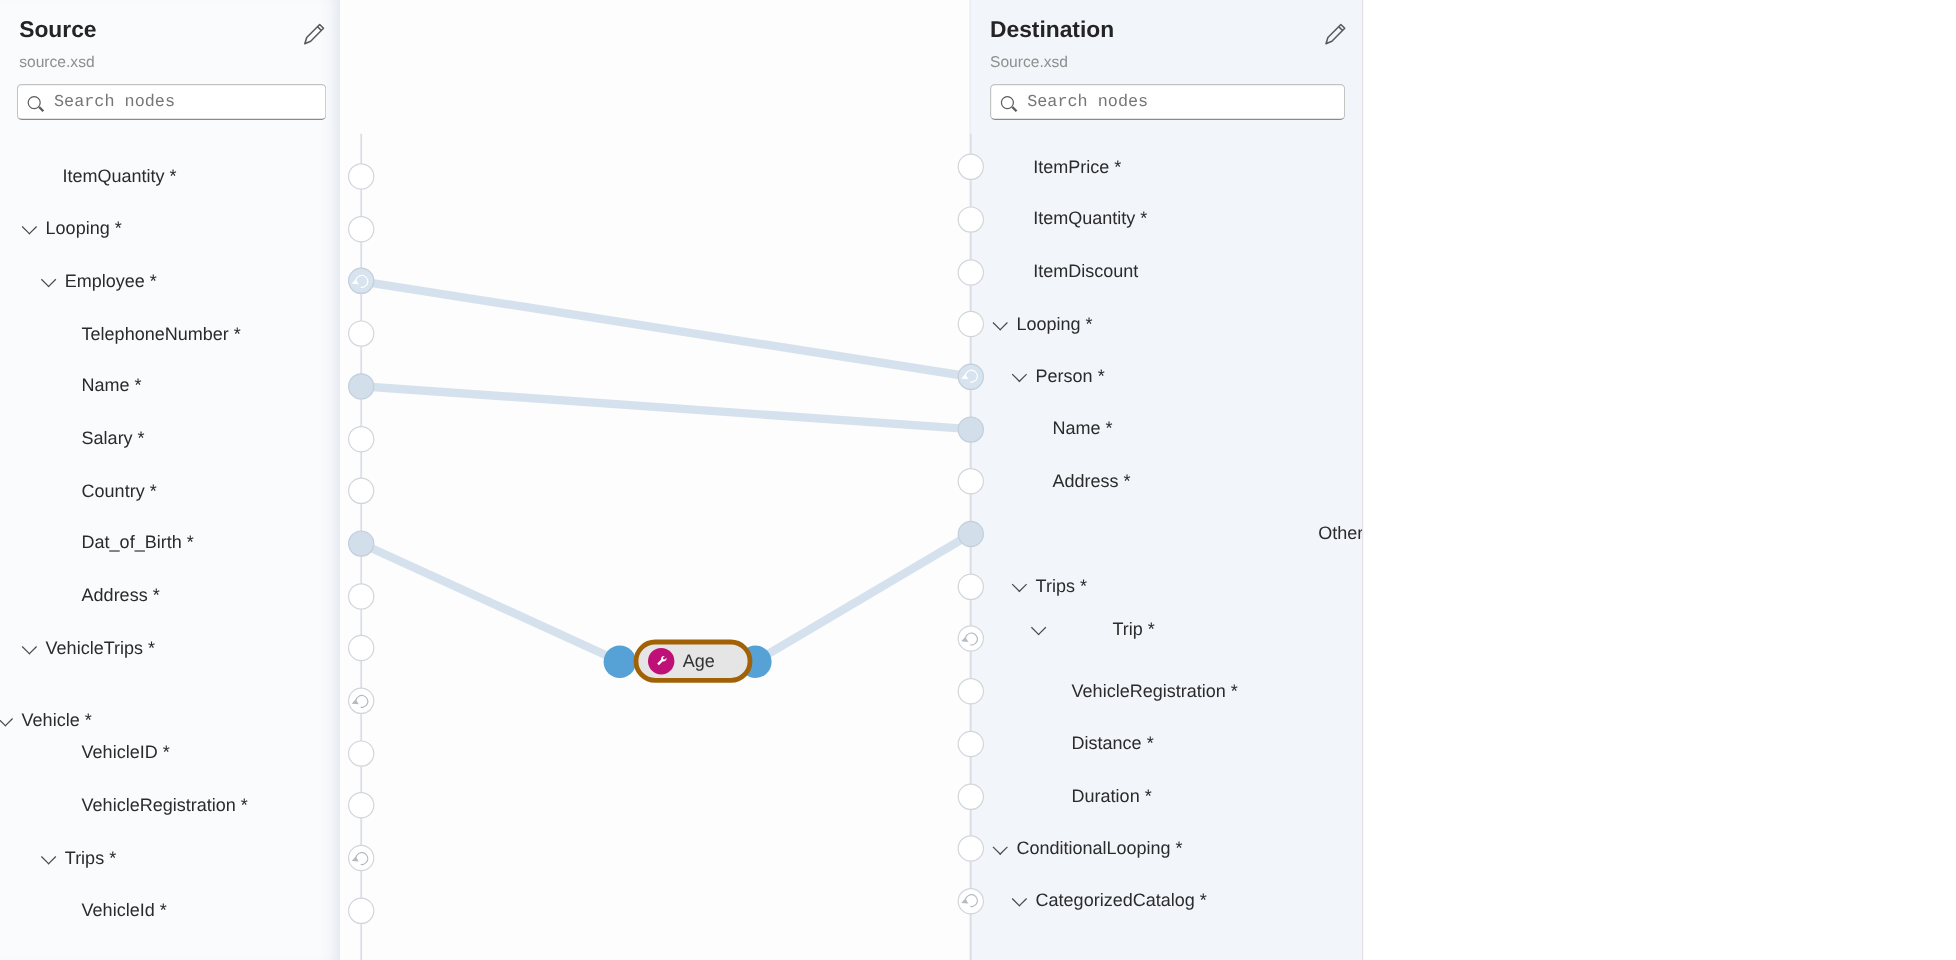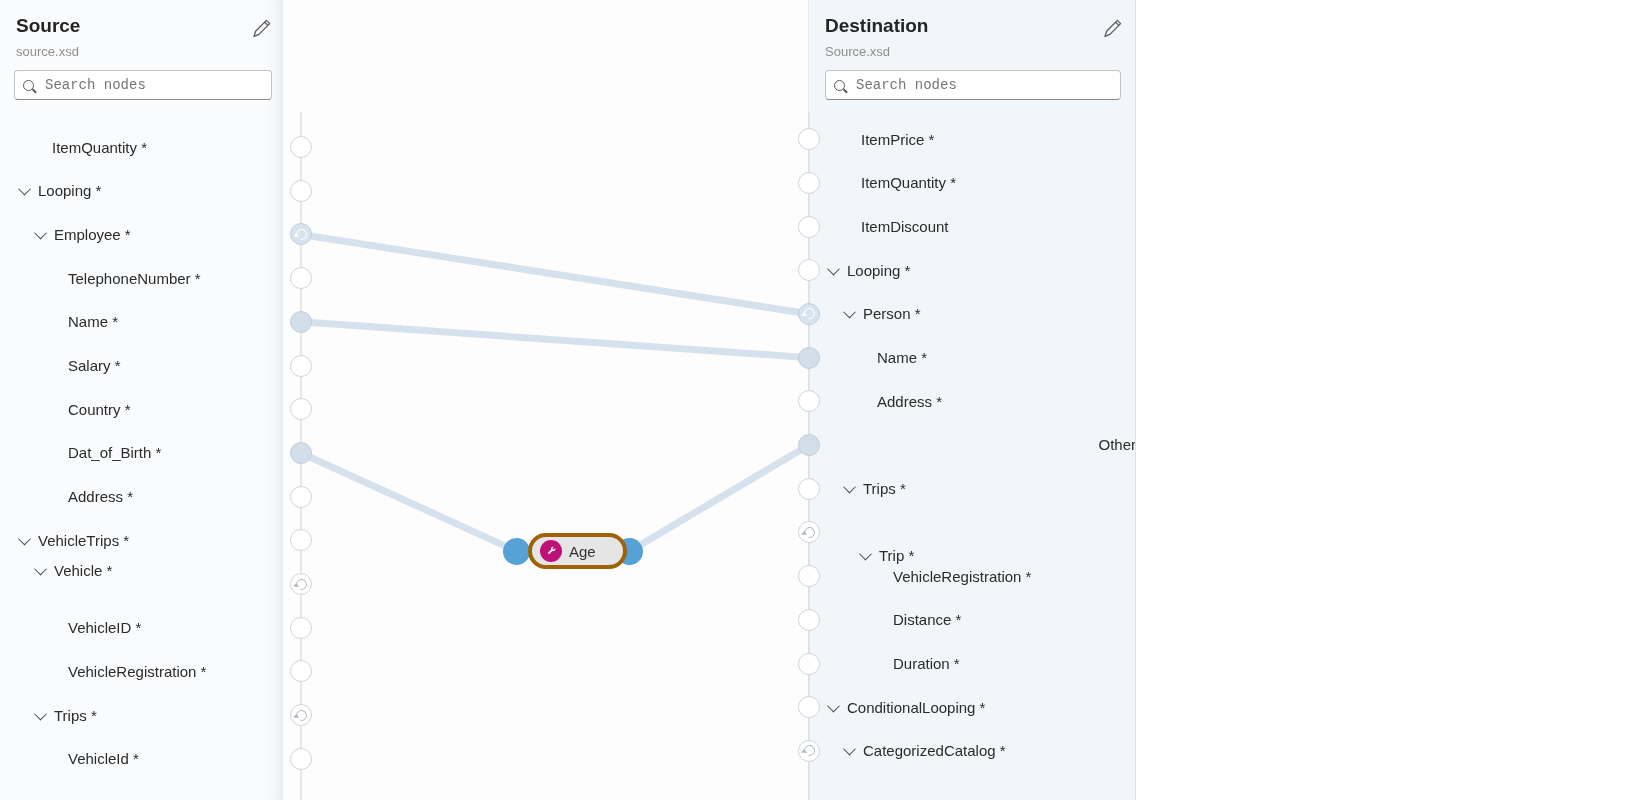--- a/index.html
+++ b/index.html
@@ -120,21 +120,21 @@
       <div class="trow" style="top: 305.9px; padding-left: 68px;">
         <span>Dat_of_Birth *</span>
       </div>
       <div class="trow" style="top: 349.6px; padding-left: 68px;">
         <span>Address *</span>
       </div>
       <div class="trow" style="top: 393.3px; padding-left: 20px;">
         <span class="chev"></span>
         <span>VehicleTrips *</span>
       </div>
-      <div class="trow" style="top: 423px; padding-left: 36px;">
+      <div class="trow" style="top: 453px; ">
         <span class="chev"></span>
         <span>Vehicle *</span>
       </div>
       <div class="trow" style="top: 480.7px; padding-left: 68px;">
         <span>VehicleID *</span>
       </div>
       <div class="trow" style="top: 524.4px; padding-left: 68px;">
         <span>VehicleRegistration *</span>
       </div>
       <div class="trow" style="top: 568.1px; padding-left: 36px;">
@@ -184,21 +184,21 @@
       <div class="trow" style="top: 262.2px; padding-left: 68px;">
         <span>Address *</span>
       </div>
       <div class="trow" style="top: 305.9px; padding-left: 68px; justify-content: flex-end;">
         <span>Other</span>
       </div>
       <div class="trow" style="top: 349.6px; padding-left: 36px;">
         <span class="chev"></span>
         <span>Trips *</span>
       </div>
-      <div class="trow" style="top: 416px; padding-left: 52px;">
+      <div class="trow" style="top: 385px; padding-left: 52px; gap: 48px;">
         <span class="chev"></span>
         <span>Trip *</span>
       </div>
       <div class="trow" style="top: 437px; padding-left: 84px;">
         <span>VehicleRegistration *</span>
       </div>
       <div class="trow" style="top: 480.7px; padding-left: 84px;">
         <span>Distance *</span>
       </div>
       <div class="trow" style="top: 524.4px; padding-left: 84px;">

